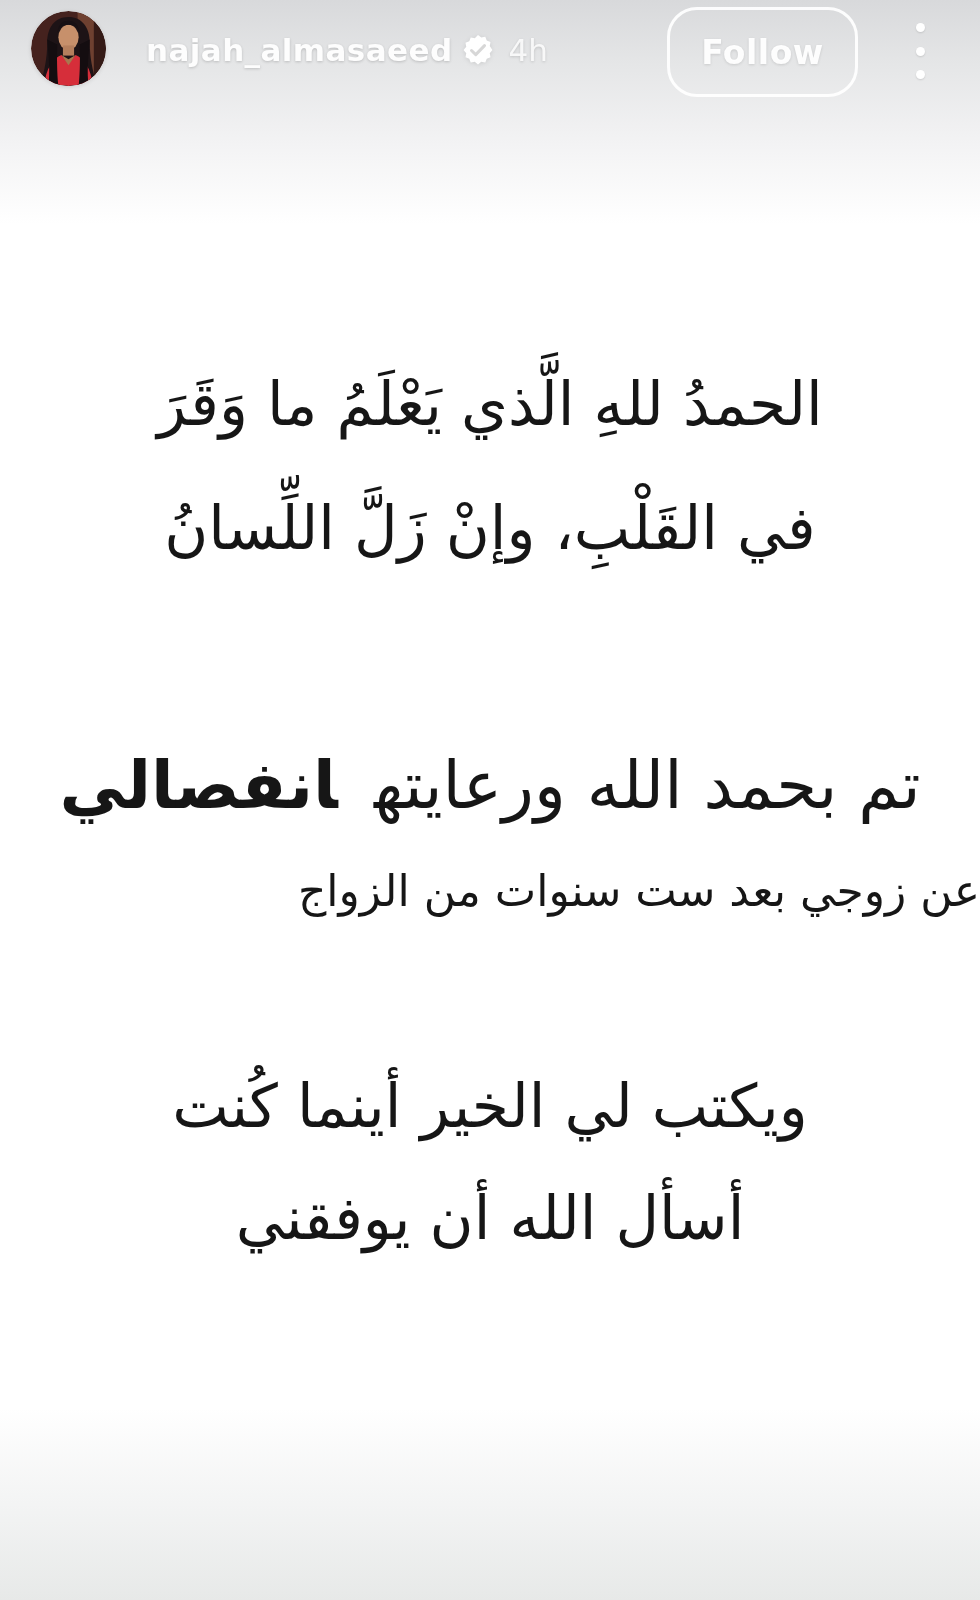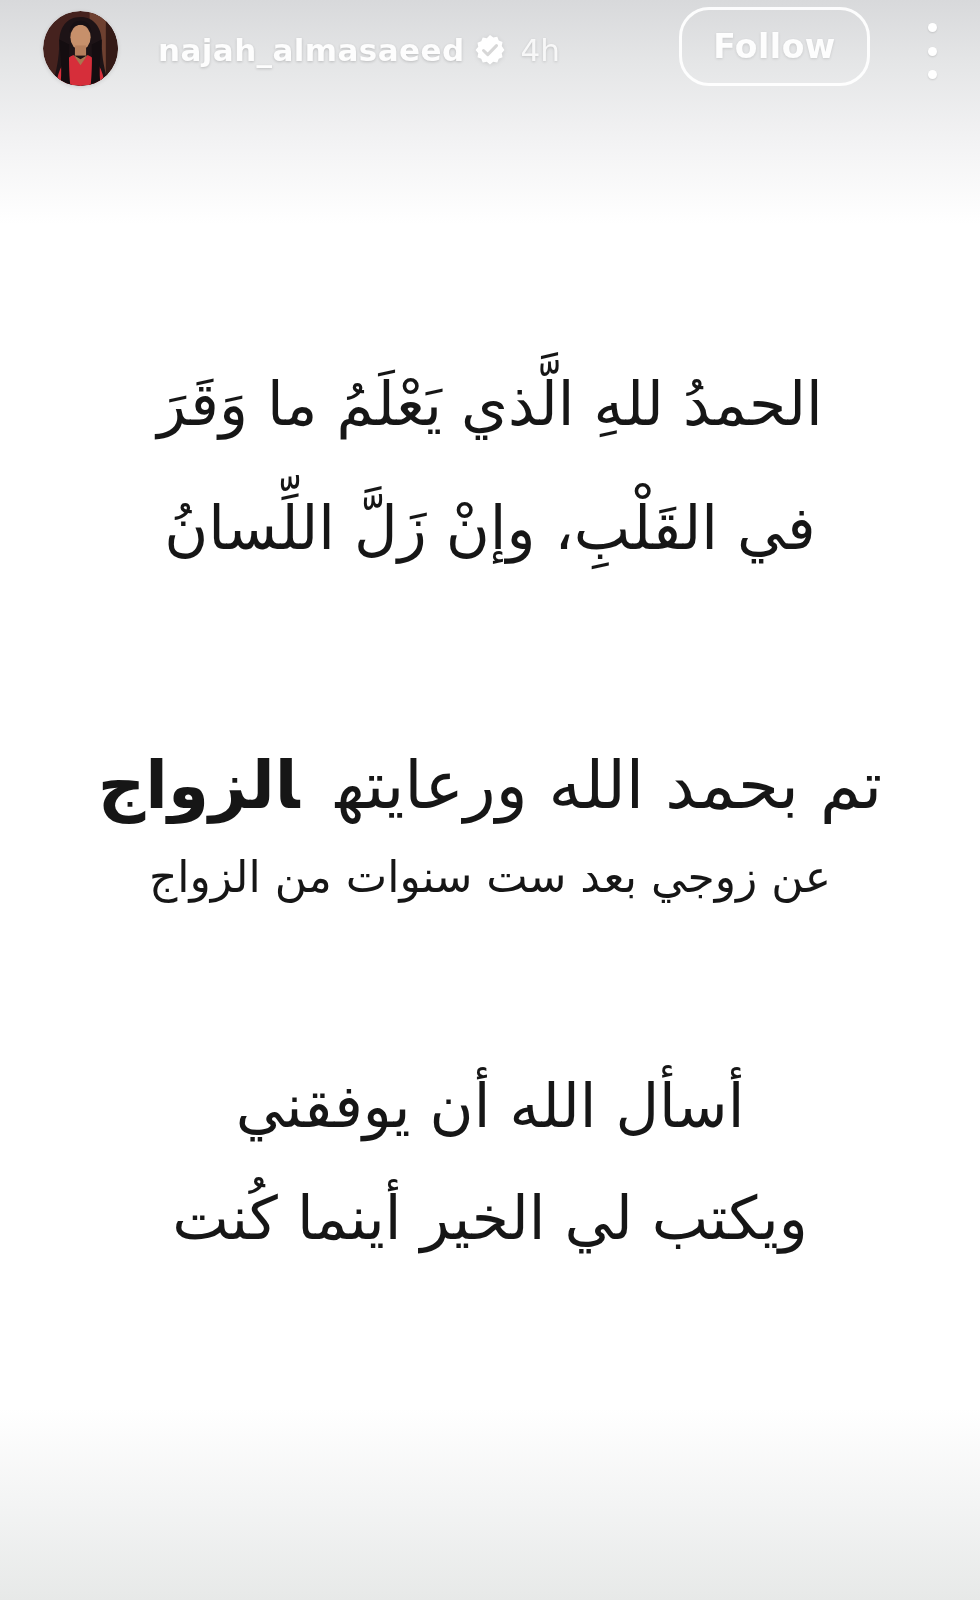--- a/index.html
+++ b/index.html
@@ -10,21 +10,21 @@
     margin: 0 auto;
     overflow: hidden;
     font-family: "DejaVu Sans", sans-serif;
     background: linear-gradient(180deg,
       #d8d9db 0%, #e5e6e7 4%, #f3f3f4 9%, #ffffff 14%,
       #ffffff 88%, #f3f4f4 94%, #e7e9e8 100%);
   }
 
   
   .header {
-    position: absolute; top: 0; left: 12px; right: 0; height: 104px;
+    position: absolute; top: 0; left: 0; right: 0; height: 104px;
   }
   .avatar {
     position: absolute; left: 31px; top: 11px;
     width: 75px; height: 75px; border-radius: 50%;
     overflow: hidden; cursor: pointer;
     box-shadow: 0 1px 4px rgba(0,0,0,0.12);
   }
   .avatar svg { display: block; width: 100%; height: 100%; }
 
   .user-row {
@@ -42,21 +42,21 @@
   .badge svg { display: block; width: 100%; height: 100%; }
   .timestamp {
     margin-left: 15px; color: rgba(255,255,255,0.85);
     font-size: 31px; font-weight: 400;
     text-shadow: 0 1px 3px rgba(0,0,0,0.15);
     text-align: center;
   }
 
   .follow-btn {
     position: absolute; left: 667px; top: 7px;
-    width: 191px; height: 79px;
+    width: 191px; height: 90px;
     background: transparent;
     border: 3.5px solid rgba(255,255,255,0.92);
     border-radius: 30px;
     color: rgba(255,255,255,0.96);
     font-family: "DejaVu Sans", sans-serif;
     font-size: 33px; font-weight: 600; letter-spacing: 0.5px;
     display: flex; align-items: center; justify-content: center;
     cursor: pointer;
     text-shadow: 0 1px 3px rgba(0,0,0,0.12);
     box-sizing: border-box;
@@ -79,21 +79,21 @@
     position: absolute; left: 0; width: 100%;
     direction: rtl; text-align: center;
     color: #161616;
     font-family: "DejaVu Sans", sans-serif;
   }
   .block-1 { top: 342px; font-size: 60px; line-height: 124px; font-weight: 400; text-align: center; }
   .block-2 { top: 734px; }
   .block-2 .l1 { font-size: 66px; line-height: 104px; font-weight: 400; }
   .block-2 .l1 .lead { margin-left: 36px; }
   .block-2 .l1 .bold { font-weight: 700; }
-  .block-2 .l2 { font-size: 44px; line-height: 66px; margin-top: 6px; font-weight: 400; }
+  .block-2 .l2 { font-size: 44px; line-height: 66px; margin-top: 20px; font-weight: 400; text-align: right; }
   .block-3 { top: 1050px; font-size: 60px; line-height: 112px; font-weight: 400; }
 </style>
 </head>
 <body>
 
 <div class="stage">
 
   <div class="header">
 
     <div class="avatar">
@@ -140,23 +140,23 @@
 
   </div>
 
   <div class="arabic block-1">
     <div>الحمدُ للهِ الَّذي يَعْلَمُ ما وَقَرَ</div>
     <div>في القَلْبِ، وإنْ زَلَّ اللِّسانُ</div>
   </div>
 
   <div class="arabic block-2">
     <div class="l1">
-      <span class="lead">تم بحمد الله ورعايته</span><span class="bold">الزواج</span>
+      <span class="lead">تم بحمد الله ورعايته</span><span class="bold">انفصالي</span>
     </div>
     <div class="l2">عن زوجي بعد ست سنوات من الزواج</div>
   </div>
 
   <div class="arabic block-3">
+    <div>ويكتب لي الخير أينما كُنت</div>
     <div>أسأل الله أن يوفقني</div>
-    <div>ويكتب لي الخير أينما كُنت</div>
   </div>
 
 </div>
 
 </body></html>

